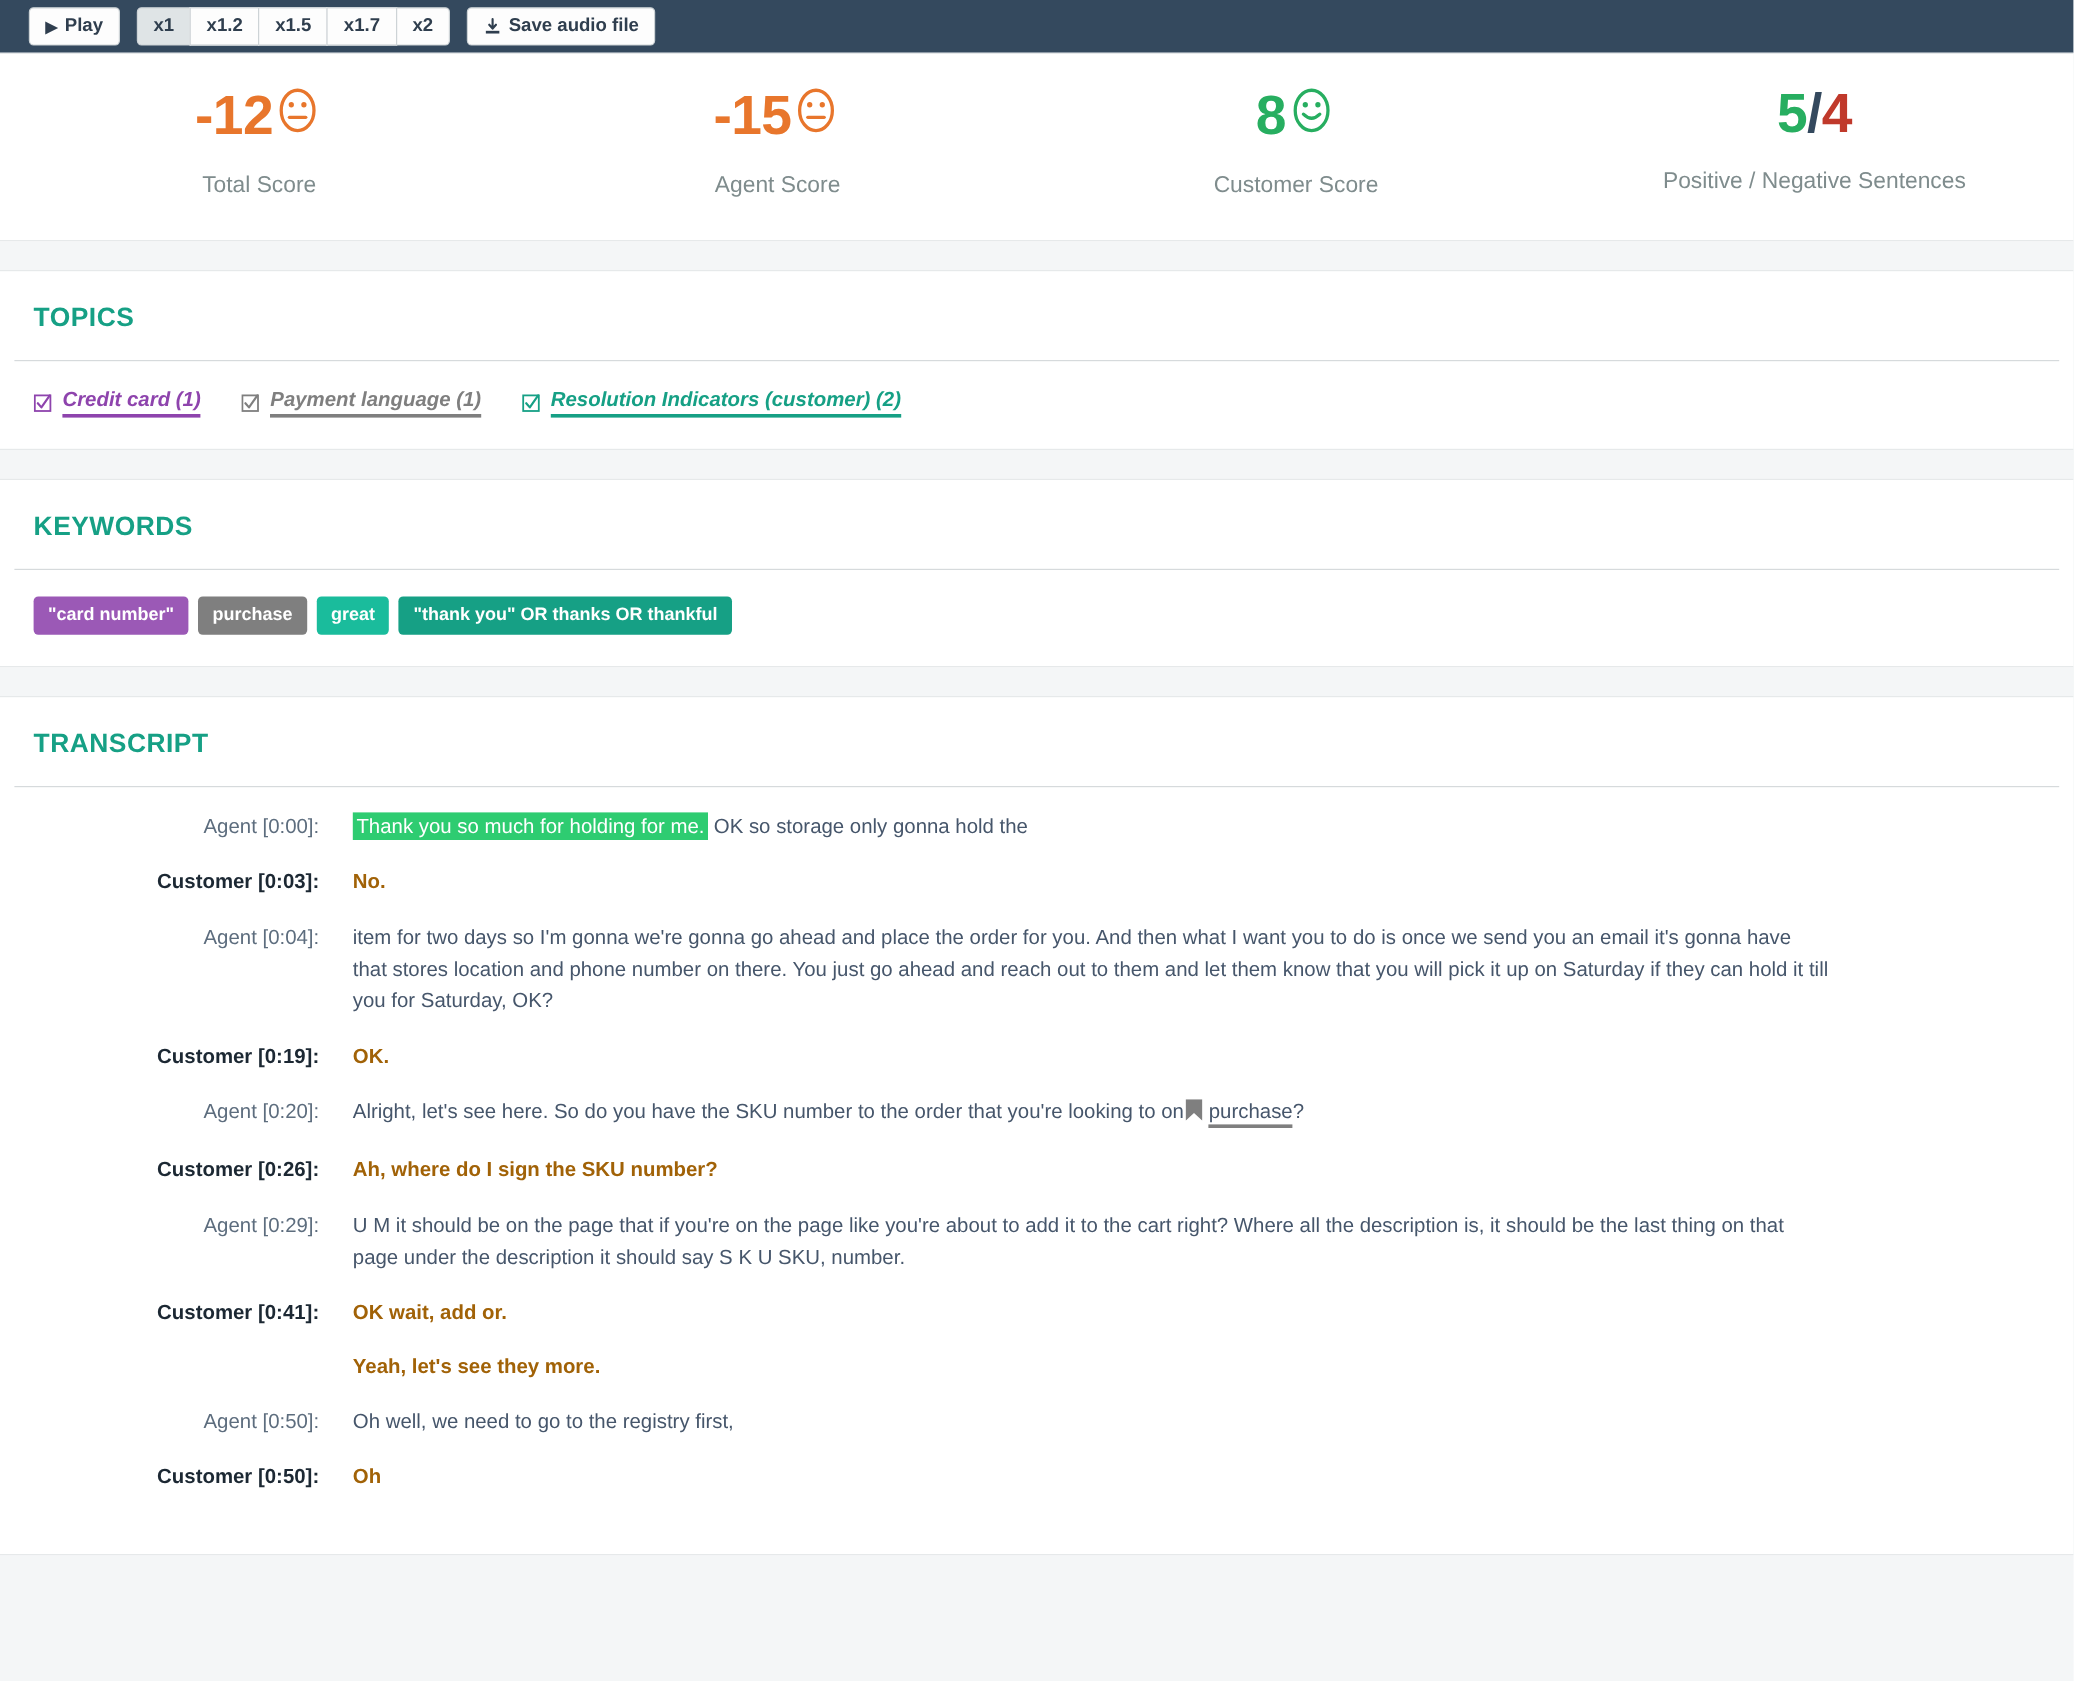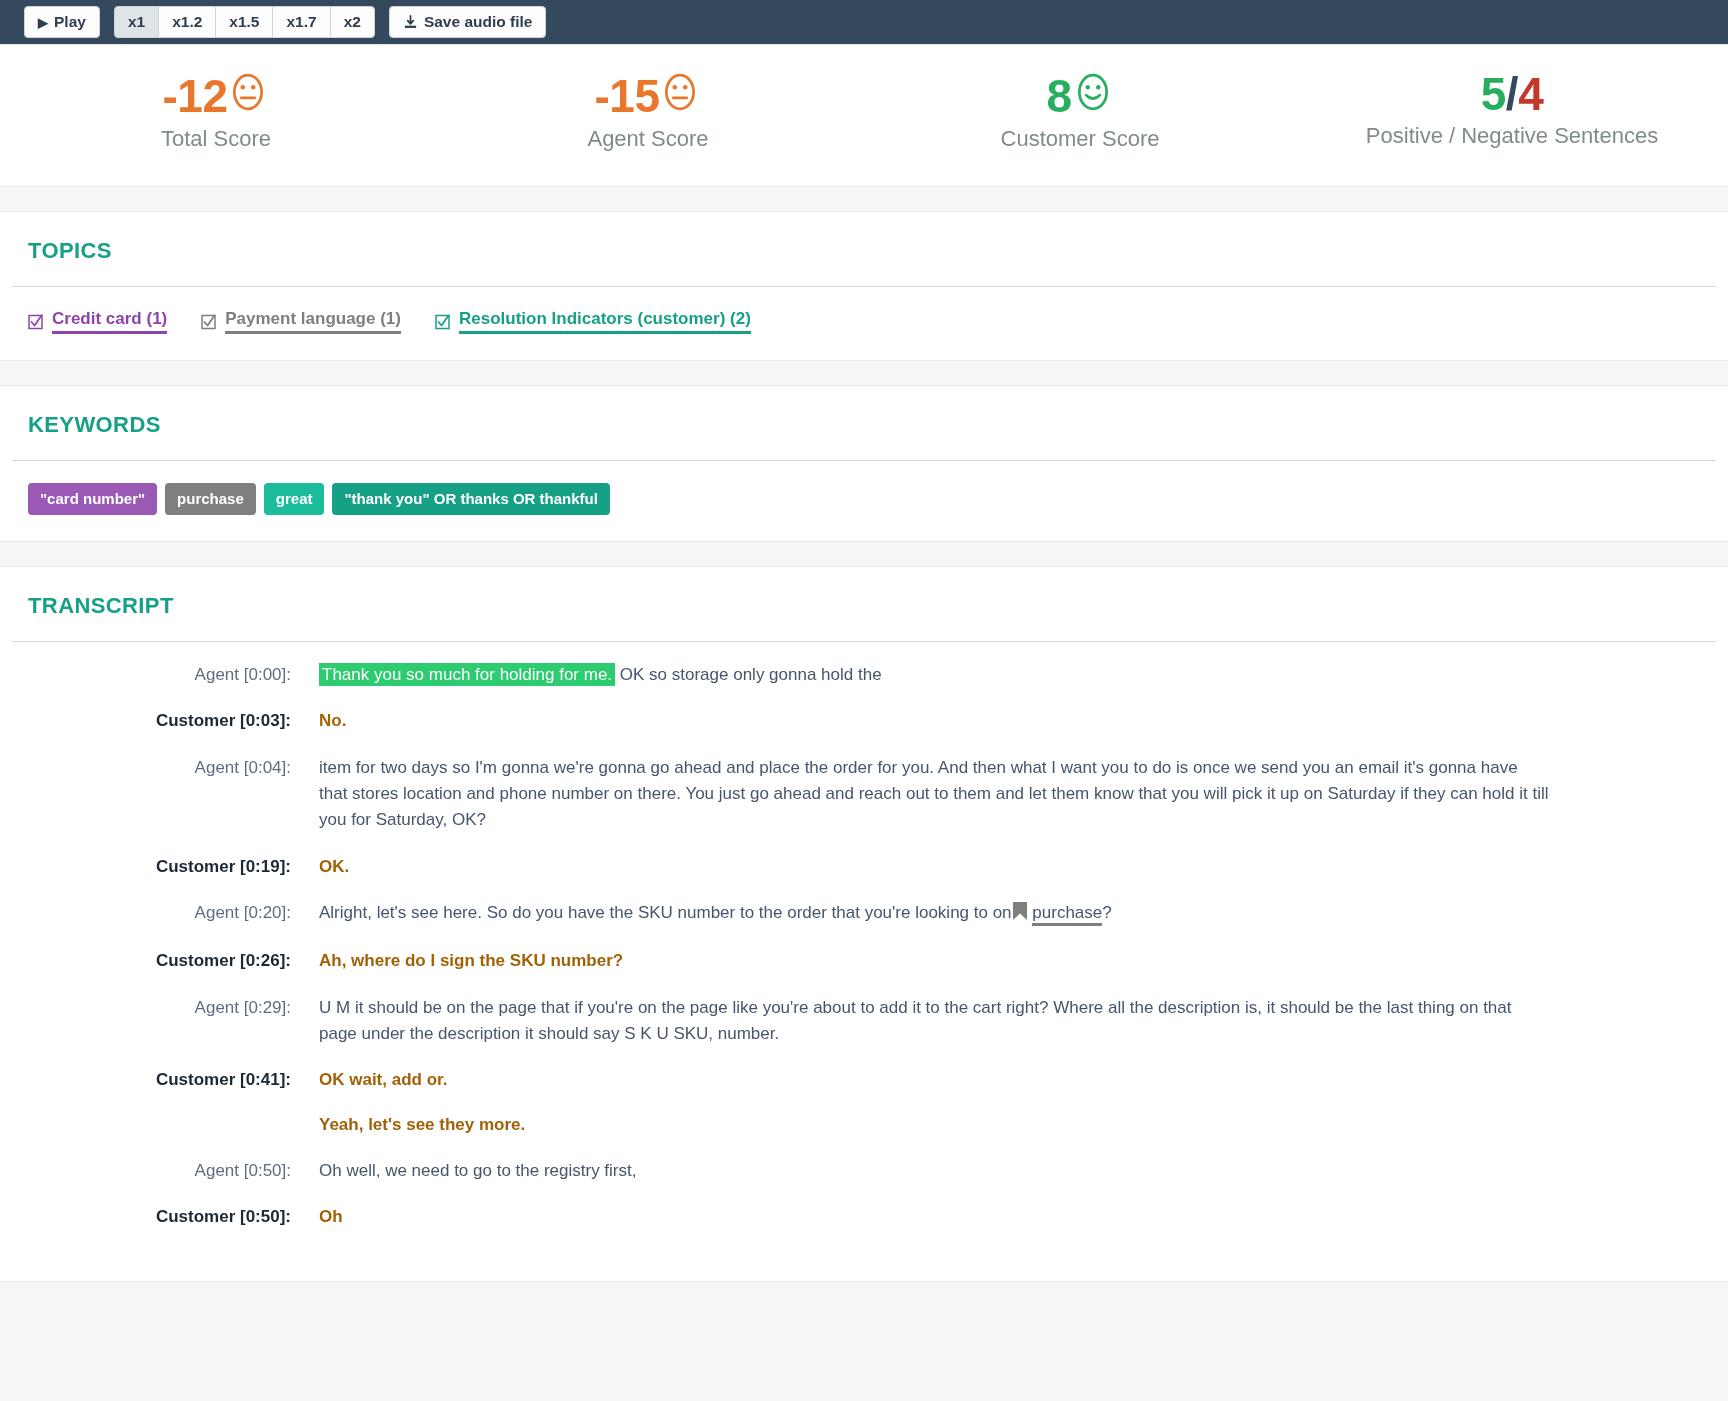--- a/index.html
+++ b/index.html
@@ -64,22 +64,22 @@
     display: inline-flex;
     align-items: center;
     gap: 0;
     line-height: 1;
   }
   .orange { color: #e8762c; }
   .green  { color: #27ae60; }
   .red    { color: #c0392b; }
   .navy   { color: #34495e; }
   .score-label {
-    margin-top: 6px;
-    font-size: 22px;
+    margin-top: 24px;
+    font-size: 19px;
     color: #7f8c8d;
   }
   .face { display: inline-block; vertical-align: middle; }
 
   
   .sec-head {
     font-size: 22px;
     font-weight: bold;
     letter-spacing: .4px;
     color: #16a085;
@@ -93,40 +93,40 @@
   .topic {
     display: inline-flex;
     align-items: center;
     gap: 8px;
     font-size: 17px;
     font-weight: bold;
     margin-right: 34px;
     cursor: pointer;
     text-decoration: none;
   }
-  .topic .tlabel { border-bottom: 3px solid currentColor; padding-bottom: 2px; }
+  .topic .tlabel { border-bottom: 3px solid currentColor; padding-bottom: 2px; font-style: italic; }
   .t-purple { color: #8e44ad; }
   .t-gray   { color: #7f7f7f; }
   .t-teal   { color: #16a085; }
   .cbox { display: inline-block; width: 16px; height: 16px; }
 
   
   .kw-row { display: flex; gap: 8px; flex-wrap: wrap; }
   .kw {
     color: #fff;
     font-size: 15px;
     font-weight: bold;
     padding: 7px 12px 8px 12px;
     border-radius: 4px;
     white-space: nowrap;
     cursor: pointer;
   }
 
   
-  .tr-body { padding: 20px 28px 30px 32px; margin-left: 25px; }
+  .tr-body { padding: 20px 28px 30px 32px; }
   .tr-row { display: flex; margin-bottom: 20px; }
   .tr-who {
     width: 262px;
     flex: 0 0 262px;
     text-align: right;
     padding-right: 28px;
     font-size: 17px;
     color: #5d6d7e;
     line-height: 1.55;
   }

